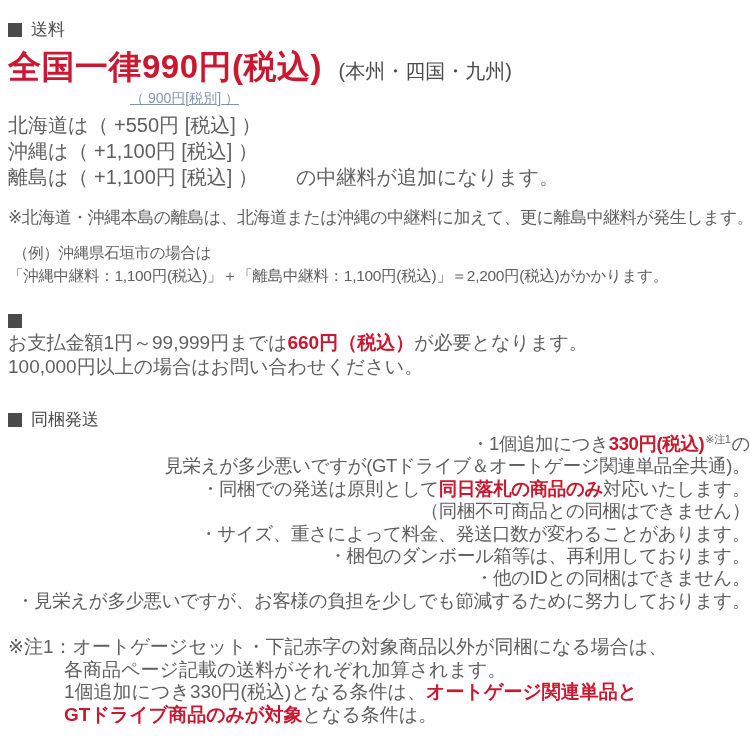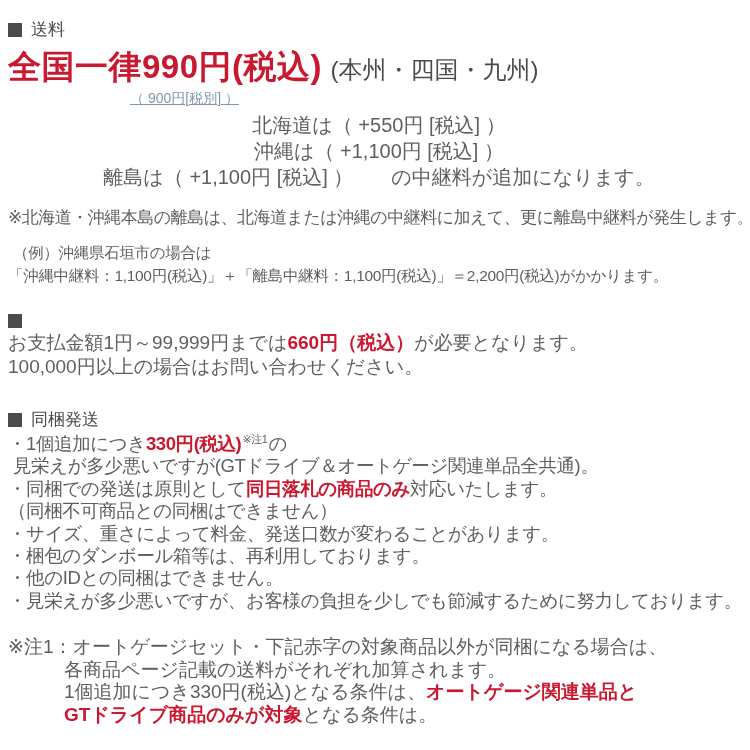--- a/index.html
+++ b/index.html
@@ -14,35 +14,35 @@
     font-size: 17px; color: #4b4b4b;
     margin-top: 4px;
   }
   .sq {
     display: inline-block; width: 14px; height: 14px;
     background: #4b4b4b; margin-right: 9px; flex: 0 0 auto;
   }
   
   .big-line { margin-top: 7px; line-height: 38px; white-space: nowrap; }
   .big-red  { font-size: 33px; font-weight: bold; color: #c9182f; letter-spacing: 0.5px; }
-  .big-sub  { font-size: 24px; color: #4b4b4b; margin-left: 4px; }
+  .big-sub  { font-size: 20px; color: #4b4b4b; margin-left: 12px; }
   .tax-note { font-size: 14px; color: #8296ab; margin: -2px 4px 0 122px; line-height: 16px; text-decoration: underline; }
-  .region-block { margin-top: 6px; text-align: center; }
+  .region-block { margin-top: 6px; }
   .line-lg { font-size: 20px; line-height: 26px; white-space: nowrap; }
   .wide-gap { display: inline-block; width: 38px; }
   .remote-note { margin-top: 17px; font-size: 17px; line-height: 21px; white-space: nowrap; letter-spacing: -0.5px; }
   .example { margin-top: 13px; font-size: 15.5px; line-height: 23px; }
   .example .ex1 { padding-left: 5px; }
   .example { white-space: nowrap; letter-spacing: -0.3px; }
   
   .body-block { margin-top: 3px; }
   .line-md { font-size: 19px; line-height: 23.5px; white-space: nowrap; }
   .sec-cod { margin-top: 27px; }
   .sec-bundle { margin-top: 30px; }
-  .bundle-block { margin-top: 2px; }
+  .bundle-block { margin-top: 2px; text-align: right; }
   .line-sm { font-size: 18.5px; line-height: 22.4px; white-space: nowrap; letter-spacing: -0.4px; }
   .indent-sm { padding-left: 5px; }
   .red-b { color: #c9182f; font-weight: bold; }
   sup.note-ref {
     font-size: 11px; color: #5f5f5f; font-weight: normal;
     vertical-align: super; line-height: 0; margin: 0 1px;
   }
   
   .note1 { margin-top: 24px; font-size: 19px; line-height: 22.6px; white-space: nowrap; }
   .note1 .cont { padding-left: 56px; }

